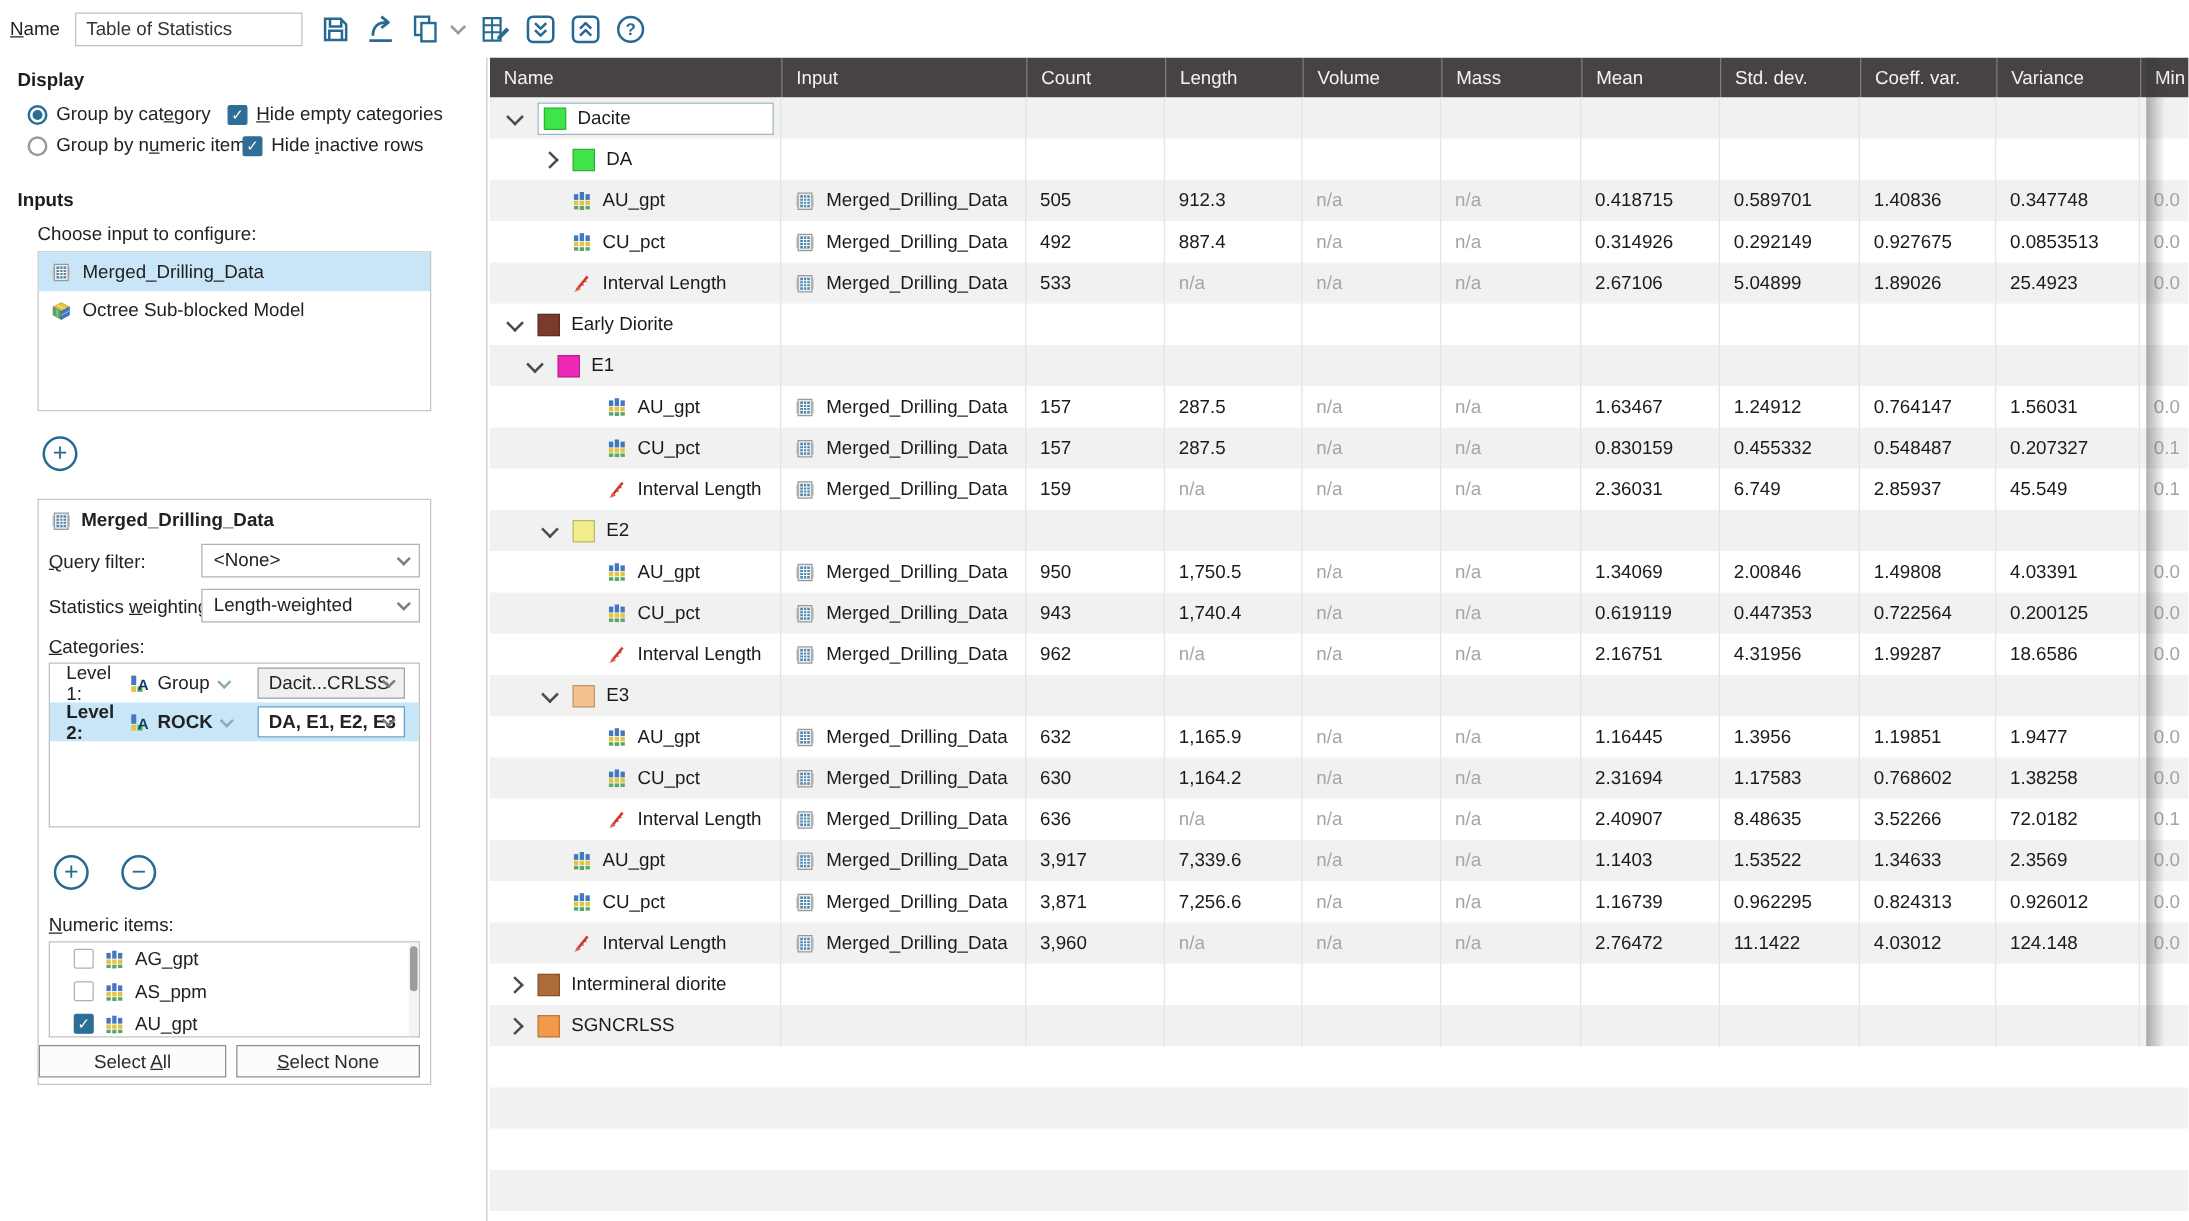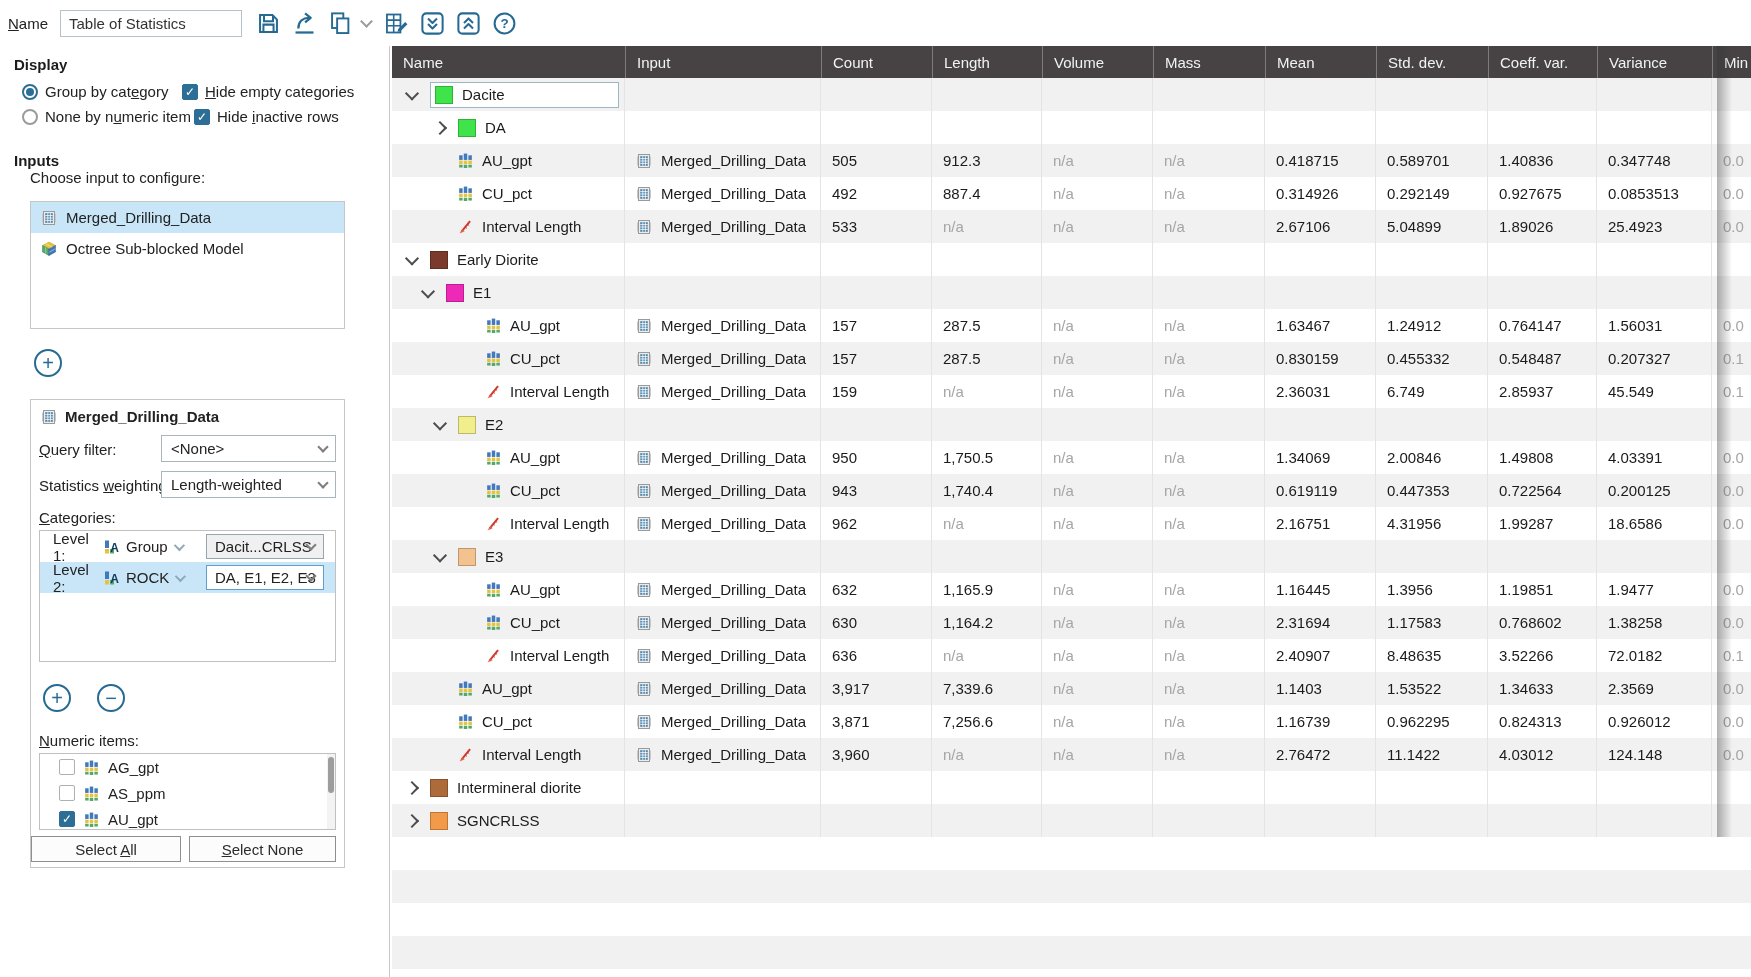--- a/index.html
+++ b/index.html
@@ -24,39 +24,39 @@
   .lp-title{ position:absolute; left:14px; font-weight:bold; color:#1c1c1c; }
   .row-flex{ position:absolute; display:flex; align-items:center; gap:7px; }
   .radio{ width:16px; height:16px; border-radius:50%; border:2px solid #9b9b9b; background:#fff; flex:0 0 16px; position:relative; }
   .radio.on{ border-color:#2d6e96; }
   .radio.on::after{ content:""; position:absolute; inset:2px; border-radius:50%; background:#2d6e96; }
   .cb{ width:16px; height:16px; border:1px solid #b0b0b0; background:#fff; flex:0 0 16px;
        display:flex; align-items:center; justify-content:center; font-size:12px; color:#fff; border-radius:2px; }
   .cb.checked{ background:#2d6e96; border-color:#2d6e96; }
   .cb.checked::after{ content:"✓"; }
 
-  .choose-label{ position:absolute; left:30px; top:169px; }
+  .choose-label{ position:absolute; left:30px; top:179px; }
   .input-list{ position:absolute; left:30px; top:201px; width:315px; height:128px; border:1px solid #c6c6c6; background:#fff; }
   .input-item{ height:31px; display:flex; align-items:center; padding-left:10px; gap:9px; }
   .input-item.selected{ background:#c9e6f8; }
 
   .circle-btn{ position:absolute; width:28px; height:28px; border-radius:50%; border:2px solid #266a93;
                color:#266a93; background:#fff; display:flex; align-items:center; justify-content:center;
                font-size:20px; line-height:1; cursor:pointer; }
 
   .groupbox{ position:absolute; left:30px; top:399px; width:315px; height:469px; border:1px solid #c6c6c6; background:#fff; }
   .gb-header{ position:absolute; left:10px; top:8px; display:flex; align-items:center; gap:8px; font-weight:bold; }
   .gb-label{ position:absolute; left:8px; }
   .dropdown{ position:absolute; height:27px; border:1px solid #a9b4bb; background:#fff;
              display:flex; align-items:center; padding:0 22px 0 9px; cursor:pointer; white-space:nowrap; overflow:hidden; }
   .dd-chev{ position:absolute; right:8px; top:50%; width:8px; height:8px; margin-top:-6px;
             border-right:2px solid #7d7d7d; border-bottom:2px solid #7d7d7d; transform:rotate(45deg); }
   .cat-table{ position:absolute; left:8px; top:130px; width:297px; height:132px; border:1px solid #c0c0c0; background:#fff; }
   .lv-row{ height:31px; display:flex; align-items:center; }
-  .lv-row.selected{ background:#c9e6f8; }
+  .lv-row.selected{ background:#c9e6f8;font-weight:bold; }
   .lv-label{ width:64px; padding-left:13px; flex:0 0 64px; }
   .flat-select{ display:flex; align-items:center; gap:6px; width:94px; flex:0 0 94px; position:relative; cursor:pointer; }
   .flat-chev{ width:8px; height:8px; border-right:2px solid #8fa8b8; border-bottom:2px solid #8fa8b8;
               transform:rotate(45deg) translateY(-2px); }
   .val-dd{ position:relative; margin-left:8px; width:118px; height:25px; border:1px solid #9aa4ab; background:#f0f0f0;
            display:flex; align-items:center; padding:0 20px 0 8px; white-space:nowrap; overflow:hidden; cursor:pointer; }
   .lv-row.selected .val-dd{ background:#fff; border-color:#5f9fca; }
 
   .numeric-label{ position:absolute; left:8px; top:332px; }
   .numeric-list{ position:absolute; left:8px; top:353px; width:297px; height:77px; border:1px solid #c0c0c0; background:#fff; overflow:hidden; }
@@ -204,21 +204,21 @@
   </div>
 
   <div class="lp-title" style="top:56px">Display</div>
 
   <div class="row-flex" style="left:22px; top:83px">
     <span class="radio on"></span>
     <span><span>Group by cat</span><u>e</u><span>gory</span></span>
   </div>
   <div class="row-flex" style="left:22px; top:108px">
     <span class="radio"></span>
-    <span><span>None by n</span><u>u</u><span>meric item</span></span>
+    <span><span>Group by n</span><u>u</u><span>meric item</span></span>
   </div>
   <div class="row-flex" style="left:182px; top:83px">
     <span class="cb checked"></span>
     <span><span></span><u>H</u><span>ide empty categories</span></span>
   </div>
   <div class="row-flex" style="left:194px; top:108px">
     <span class="cb checked"></span>
     <span><span>Hide </span><u>i</u><span>nactive rows</span></span>
   </div>
 

